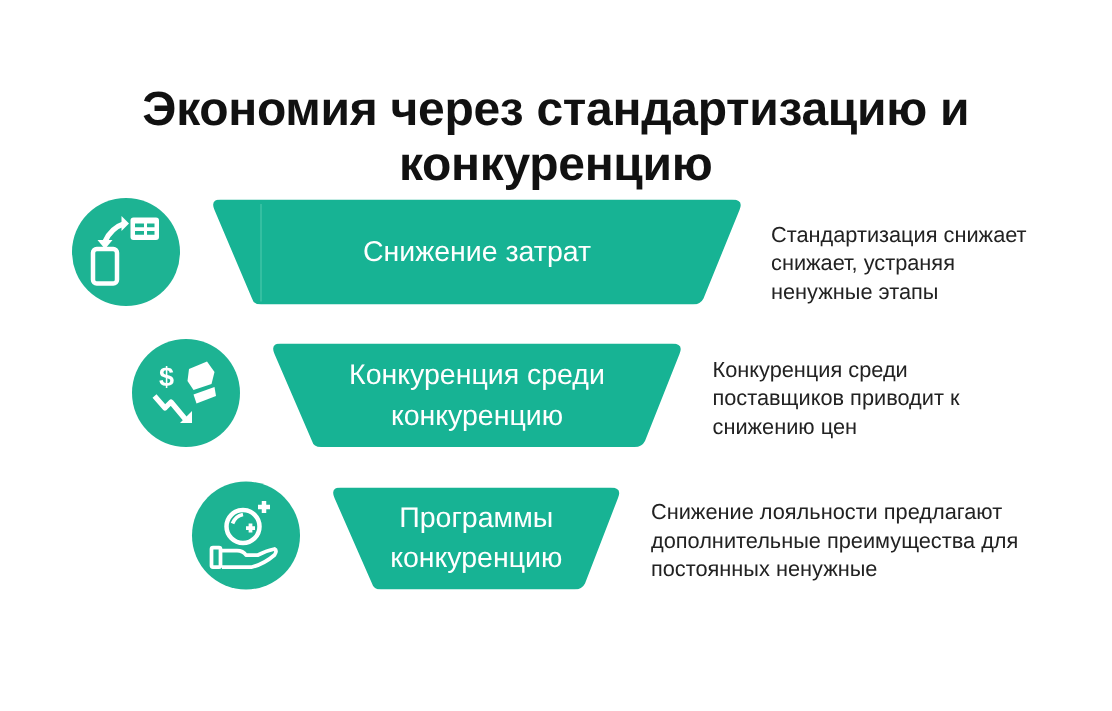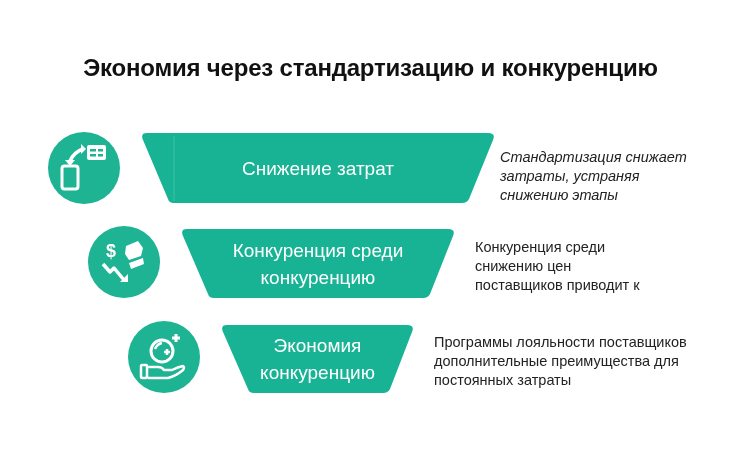--- a/index.html
+++ b/index.html
@@ -1,19 +1,19 @@
 <!DOCTYPE html>
 <html><head>
 <meta charset="utf-8">
 <style>
   html, body { margin: 0; padding: 0; background: #ffffff; }
   body { width: 741px; height: 474px; position: relative; overflow: hidden;
          font-family: "Liberation Sans", sans-serif; }
   .title { position: absolute; left: 0; top: 54px; width: 741px; text-align: center;
-           font-size: 24px; font-weight: bold; color: #111111; letter-spacing: -0.2px; }
+           font-size: 32px; font-weight: bold; color: #111111; letter-spacing: -0.2px; }
   .circle { position: absolute; width: 72px; height: 72px; border-radius: 50%;
             background: #1db393; }
   .circle svg { position: absolute; left: 0; top: 0; width: 72px; height: 72px; }
   .trap { position: absolute; }
   .trap svg { position: absolute; left: 0; top: 0; }
   .trap-label { position: absolute; left: 0; top: 0; width: 100%; height: 100%;
                 display: flex; align-items: center; justify-content: center; text-align: center;
                 color: #ffffff; font-weight: normal; font-size: 19px; line-height: 27px; }
   .desc { position: absolute; font-size: 14.5px; line-height: 19px; color: #222222; }
 </style>
@@ -38,24 +38,24 @@
     <polygon points="33,12 38,17 33,22" fill="#fff"></polygon>
   </svg>
 </div>
 <div class="trap" style="left:141px; top:133px; width:354px; height:70px;">
   <svg width="354" height="70" viewBox="0 0 354 70">
     <path d="M6 0 H347 Q355 0 352 7 L328 66 Q326 70 321 70 H33 Q28 70 27 66 L2 7 Q-1 0 6 0 Z" fill="#17b394"></path>
     <line x1="33" y1="3" x2="33" y2="68" stroke="#3fc3a6" stroke-width="1"></line>
   </svg>
   <div class="trap-label">Снижение затрат</div>
 </div>
-<div class="desc" style="left:500px; top:148px;font-style:italic;">
+<div class="desc" style="left:514px; top:148px;">
   <div>Стандартизация снижает</div>
-  <div>затраты, устраняя</div>
-  <div>снижению этапы</div>
+  <div>снижает, устраняя</div>
+  <div>ненужные этапы</div>
 </div>
 
 <div class="circle" style="left:88px; top:226px;">
   <svg viewBox="0 0 72 72">
     <text x="23" y="31" font-family="Liberation Sans, sans-serif" font-weight="bold" font-size="18" fill="#fff" text-anchor="middle">$</text>
 
     <path d="M38 20 L50 15 L55 22 L53 30 L41 34 L37 28 Z" fill="#fff"></path>
     <path d="M41 37 L55 32 L56 38 L43 43 Z" fill="#fff"></path>
 
     <polyline points="15,38 22,46 26,42 36,54" fill="none" stroke="#fff" stroke-width="3.5" stroke-linejoin="round"></polyline>
@@ -68,22 +68,22 @@
   </svg>
   <div class="trap-label">
     <div>
       <div>Конкуренция среди</div>
       <div>конкуренцию</div>
     </div>
   </div>
 </div>
 <div class="desc" style="left:475px; top:238px;">
   <div>Конкуренция среди</div>
+  <div>поставщиков приводит к</div>
   <div>снижению цен</div>
-  <div>поставщиков приводит к</div>
 </div>
 
 <div class="circle" style="left:128px; top:321px;">
   <svg viewBox="0 0 72 72">
 
     <circle cx="34" cy="30" r="11" fill="none" stroke="#fff" stroke-width="3"></circle>
     <path d="M27 28 Q29 23 34 22" fill="none" stroke="#fff" stroke-width="2.5"></path>
     <path d="M36 31 h6 M39 28 v6" stroke="#fff" stroke-width="2.5"></path>
 
     <path d="M44 17 h8 M48 13 v8" stroke="#fff" stroke-width="3"></path>
@@ -91,22 +91,22 @@
     <rect x="13" y="44" width="6" height="13" rx="1" fill="none" stroke="#fff" stroke-width="2.5"></rect>
     <path d="M20 46 H30 Q34 46 36 49 H44 Q50 46 55 45 Q57 46 55 49 Q48 55 40 57 H20" fill="none" stroke="#fff" stroke-width="2.5" stroke-linejoin="round"></path>
   </svg>
 </div>
 <div class="trap" style="left:221px; top:325px; width:193px; height:68px;">
   <svg width="193" height="68" viewBox="0 0 193 68">
     <path d="M6 0 H186 Q194 0 191 7 L169 64 Q167 68 162 68 H33 Q28 68 27 64 L2 7 Q-1 0 6 0 Z" fill="#17b394"></path>
   </svg>
   <div class="trap-label">
     <div>
-      <div>Экономия</div>
+      <div>Программы</div>
       <div>конкуренцию</div>
     </div>
   </div>
 </div>
 <div class="desc" style="left:434px; top:333px;">
-  <div>Программы лояльности поставщиков</div>
+  <div>Снижение лояльности предлагают</div>
   <div>дополнительные преимущества для</div>
-  <div>постоянных затраты</div>
+  <div>постоянных ненужные</div>
 </div>
 
 </body></html>

